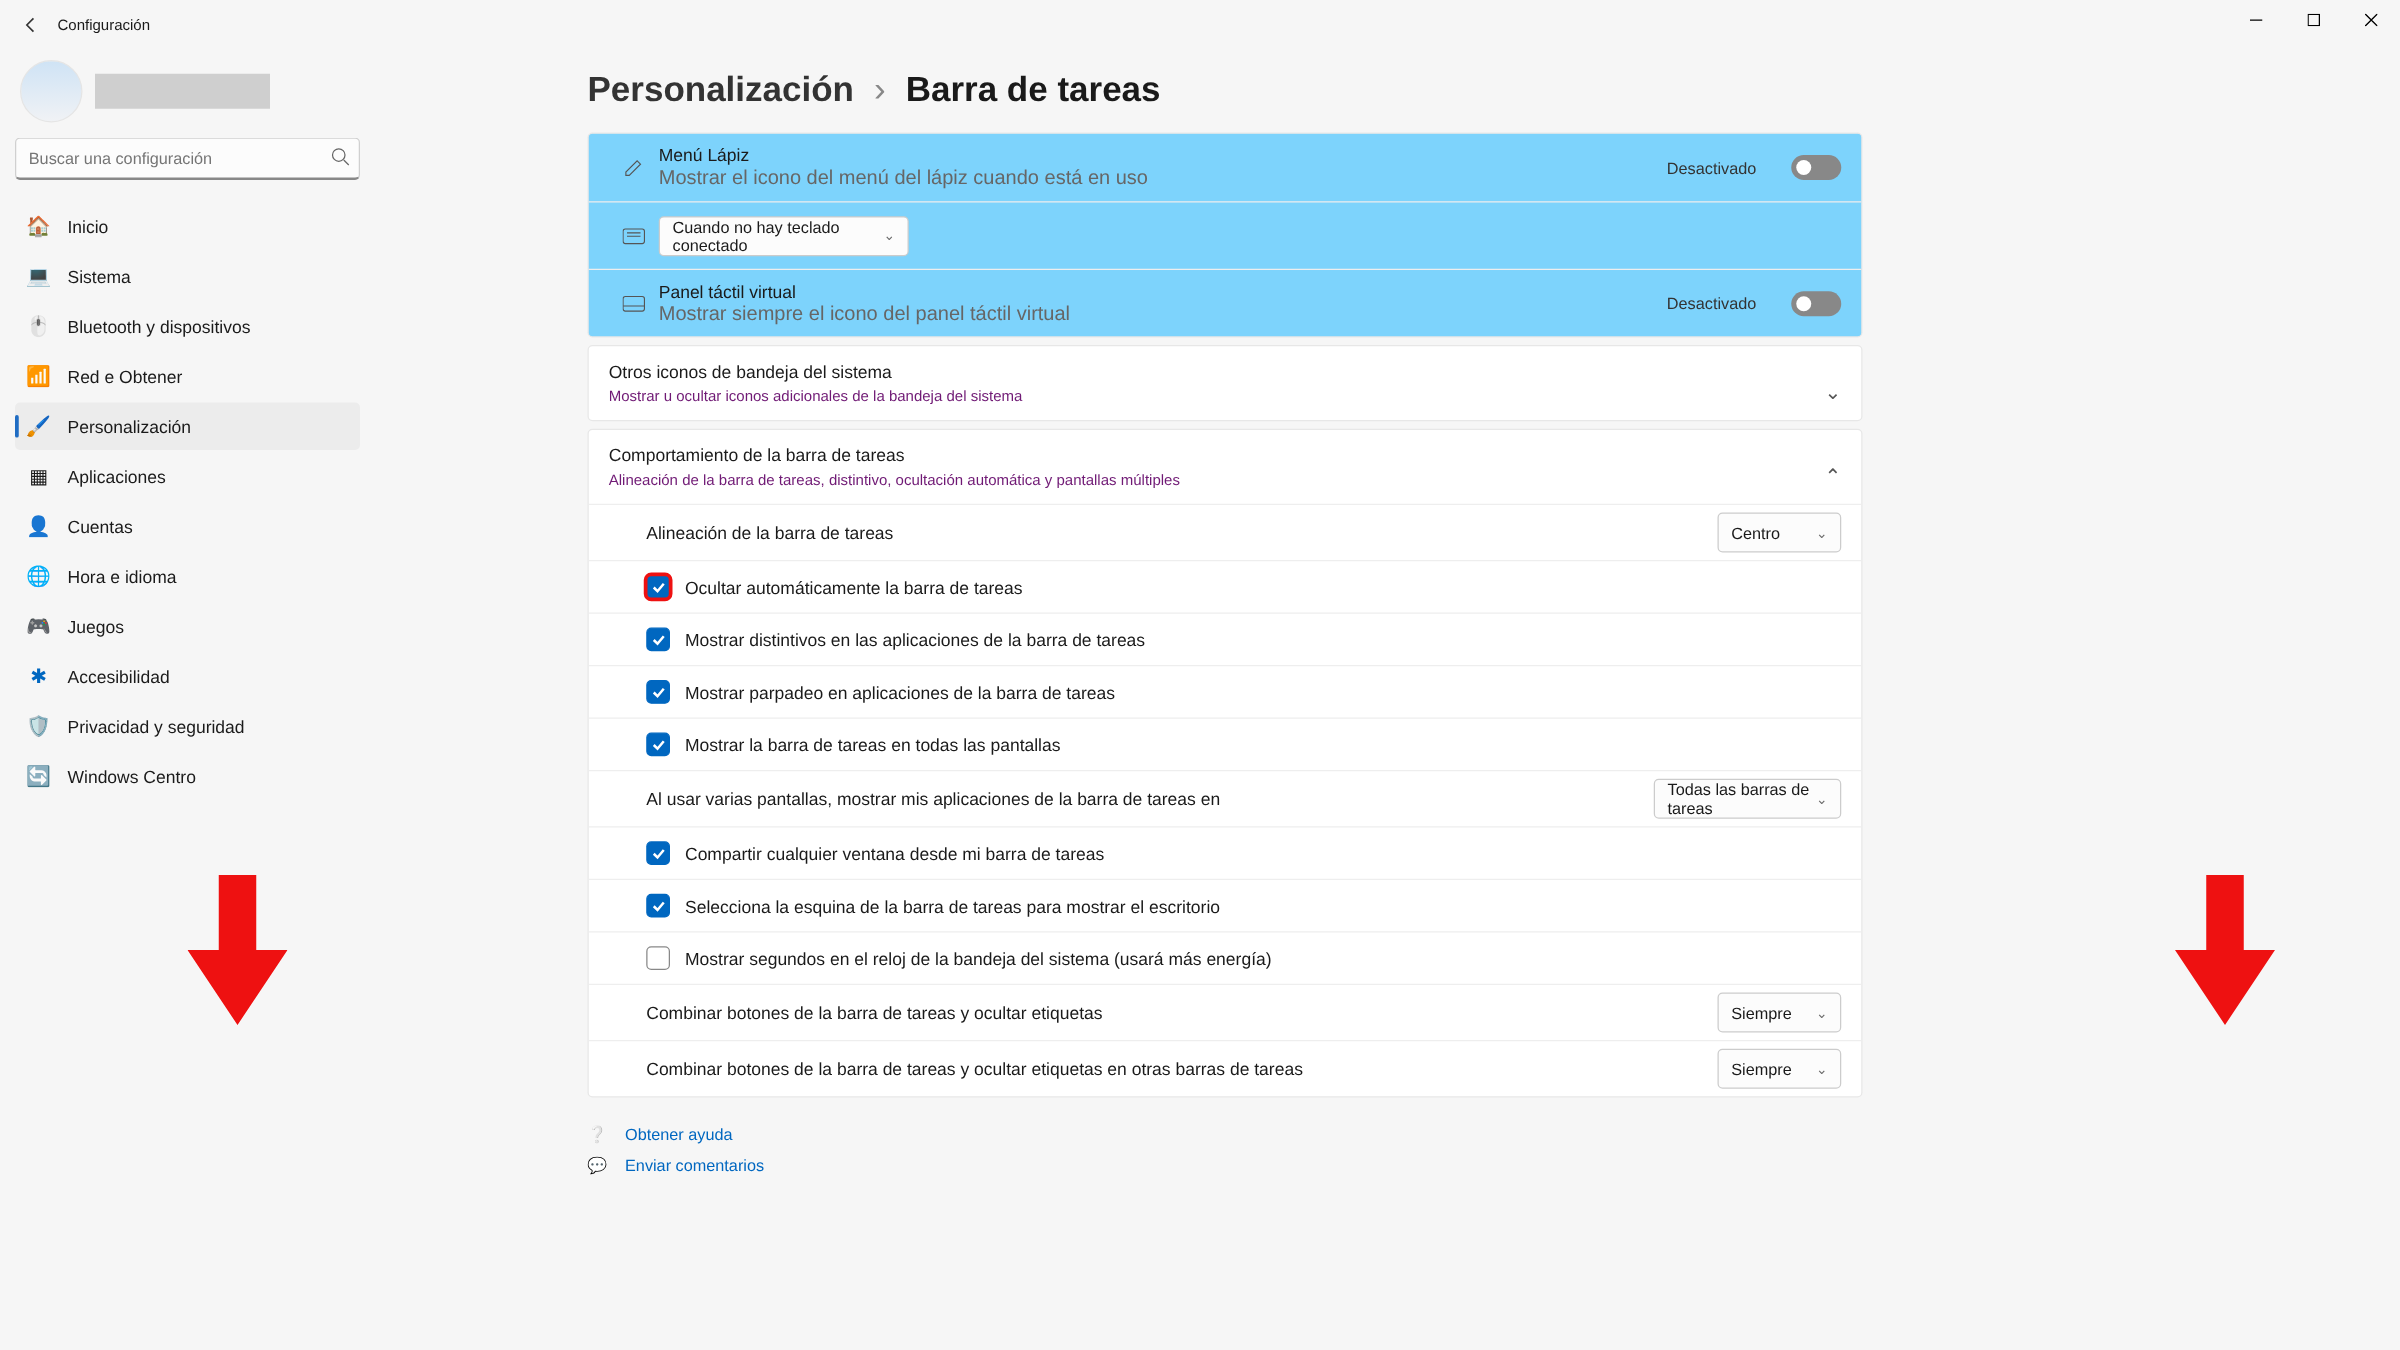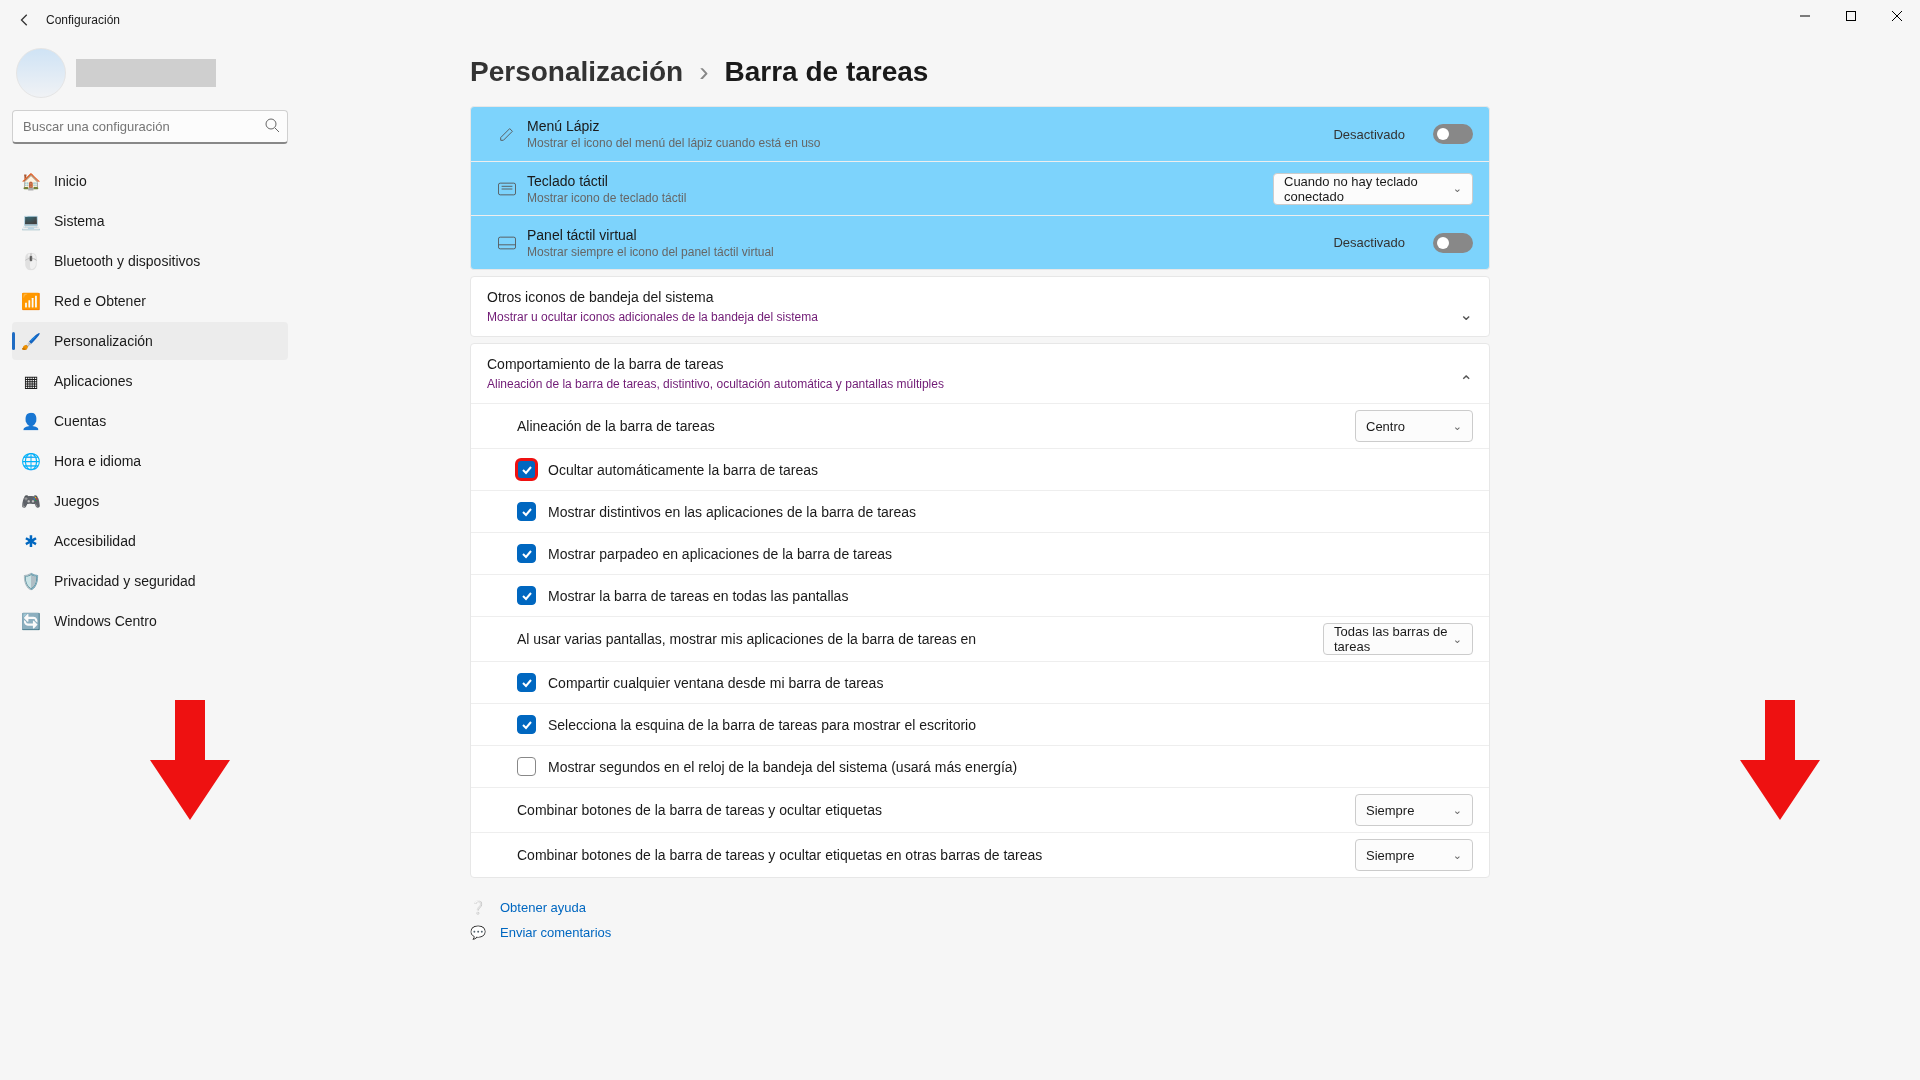--- a/index.html
+++ b/index.html
@@ -30,25 +30,25 @@
 
 .breadcrumb { display:flex; align-items:center; gap:16px; font-size:28px; font-weight:600; margin-bottom: 18px; }
 .breadcrumb .sep { color:#888; font-weight:400; }
 
 .panel { background:#7dd3fc; border:1px solid #e7e7e7; border-radius:4px; margin-bottom:4px; }
 .row { display:flex; align-items:center; min-height:54px; padding: 8px 16px; border-top:1px solid #eee; }
 .panel .row:first-child { border-top:none; }
 .row .ricon { width:40px; display:flex; align-items:center; justify-content:center; color:#555; }
 .row .texts { flex:1; }
 .row .texts .t { font-size:14px; }
-.row .texts .d { font-size:12px; color:#666; margin-top:2px; }
+.row .texts .d { font-size:16px; color:#666; margin-top:2px; }
 .row .ctrl { display:flex; align-items:center; gap:28px; }
 
 .pill { width:200px; height:32px; border:1px solid #ccc; border-radius:4px; background:#fcfcfc; display:flex; align-items:center; justify-content:space-between; padding:0 10px; font-size:13px; cursor:pointer; }
-.pill.small { width:118px; }
+.pill.small { width:99px; }
 .pill.med { width:150px; }
 .pill .chev { color:#666; font-size:11px; }
 
 .toggle { width:40px; height:20px; border-radius:10px; background:#888; position:relative; cursor:pointer; }
 .toggle::after { content:""; position:absolute; width:12px; height:12px; border-radius:50%; background:#fff; top:4px; left:4px; }
 .toglabel { font-size:13px; color:#333; }
 
 .group { background:#fff; border:1px solid #e7e7e7; border-radius:4px; margin:6px 0; }
 .group .ghead { display:flex; align-items:flex-end; justify-content:space-between; padding:12px 16px; cursor:pointer; }
 .group .ghead .gtitle { font-size:14px; }
@@ -195,24 +195,20 @@
       </div>
     </div>
     <div class="row">
       <div class="ricon">
           <svg width="18" height="14" viewBox="0 0 20 14">
             <rect x="0.5" y="0.5" width="19" height="13" rx="2" stroke="#555" fill="none"></rect>
             <line x1="4" y1="4" x2="16" y2="4" stroke="#555"></line>
             <line x1="4" y1="7" x2="16" y2="7" stroke="#555"></line>
           </svg>
         </div>
-      <div class="texts">
-        <div class="t">Teclado táctil</div>
-        <div class="d">Mostrar icono de teclado táctil</div>
-      </div>
       <div class="ctrl">
         <div class="pill">
             <span>Cuando no hay teclado conectado</span>
             <span class="chev">⌄</span>
           </div>
       </div>
     </div>
     <div class="row">
       <div class="ricon">
           <svg width="18" height="14" viewBox="0 0 20 14">

